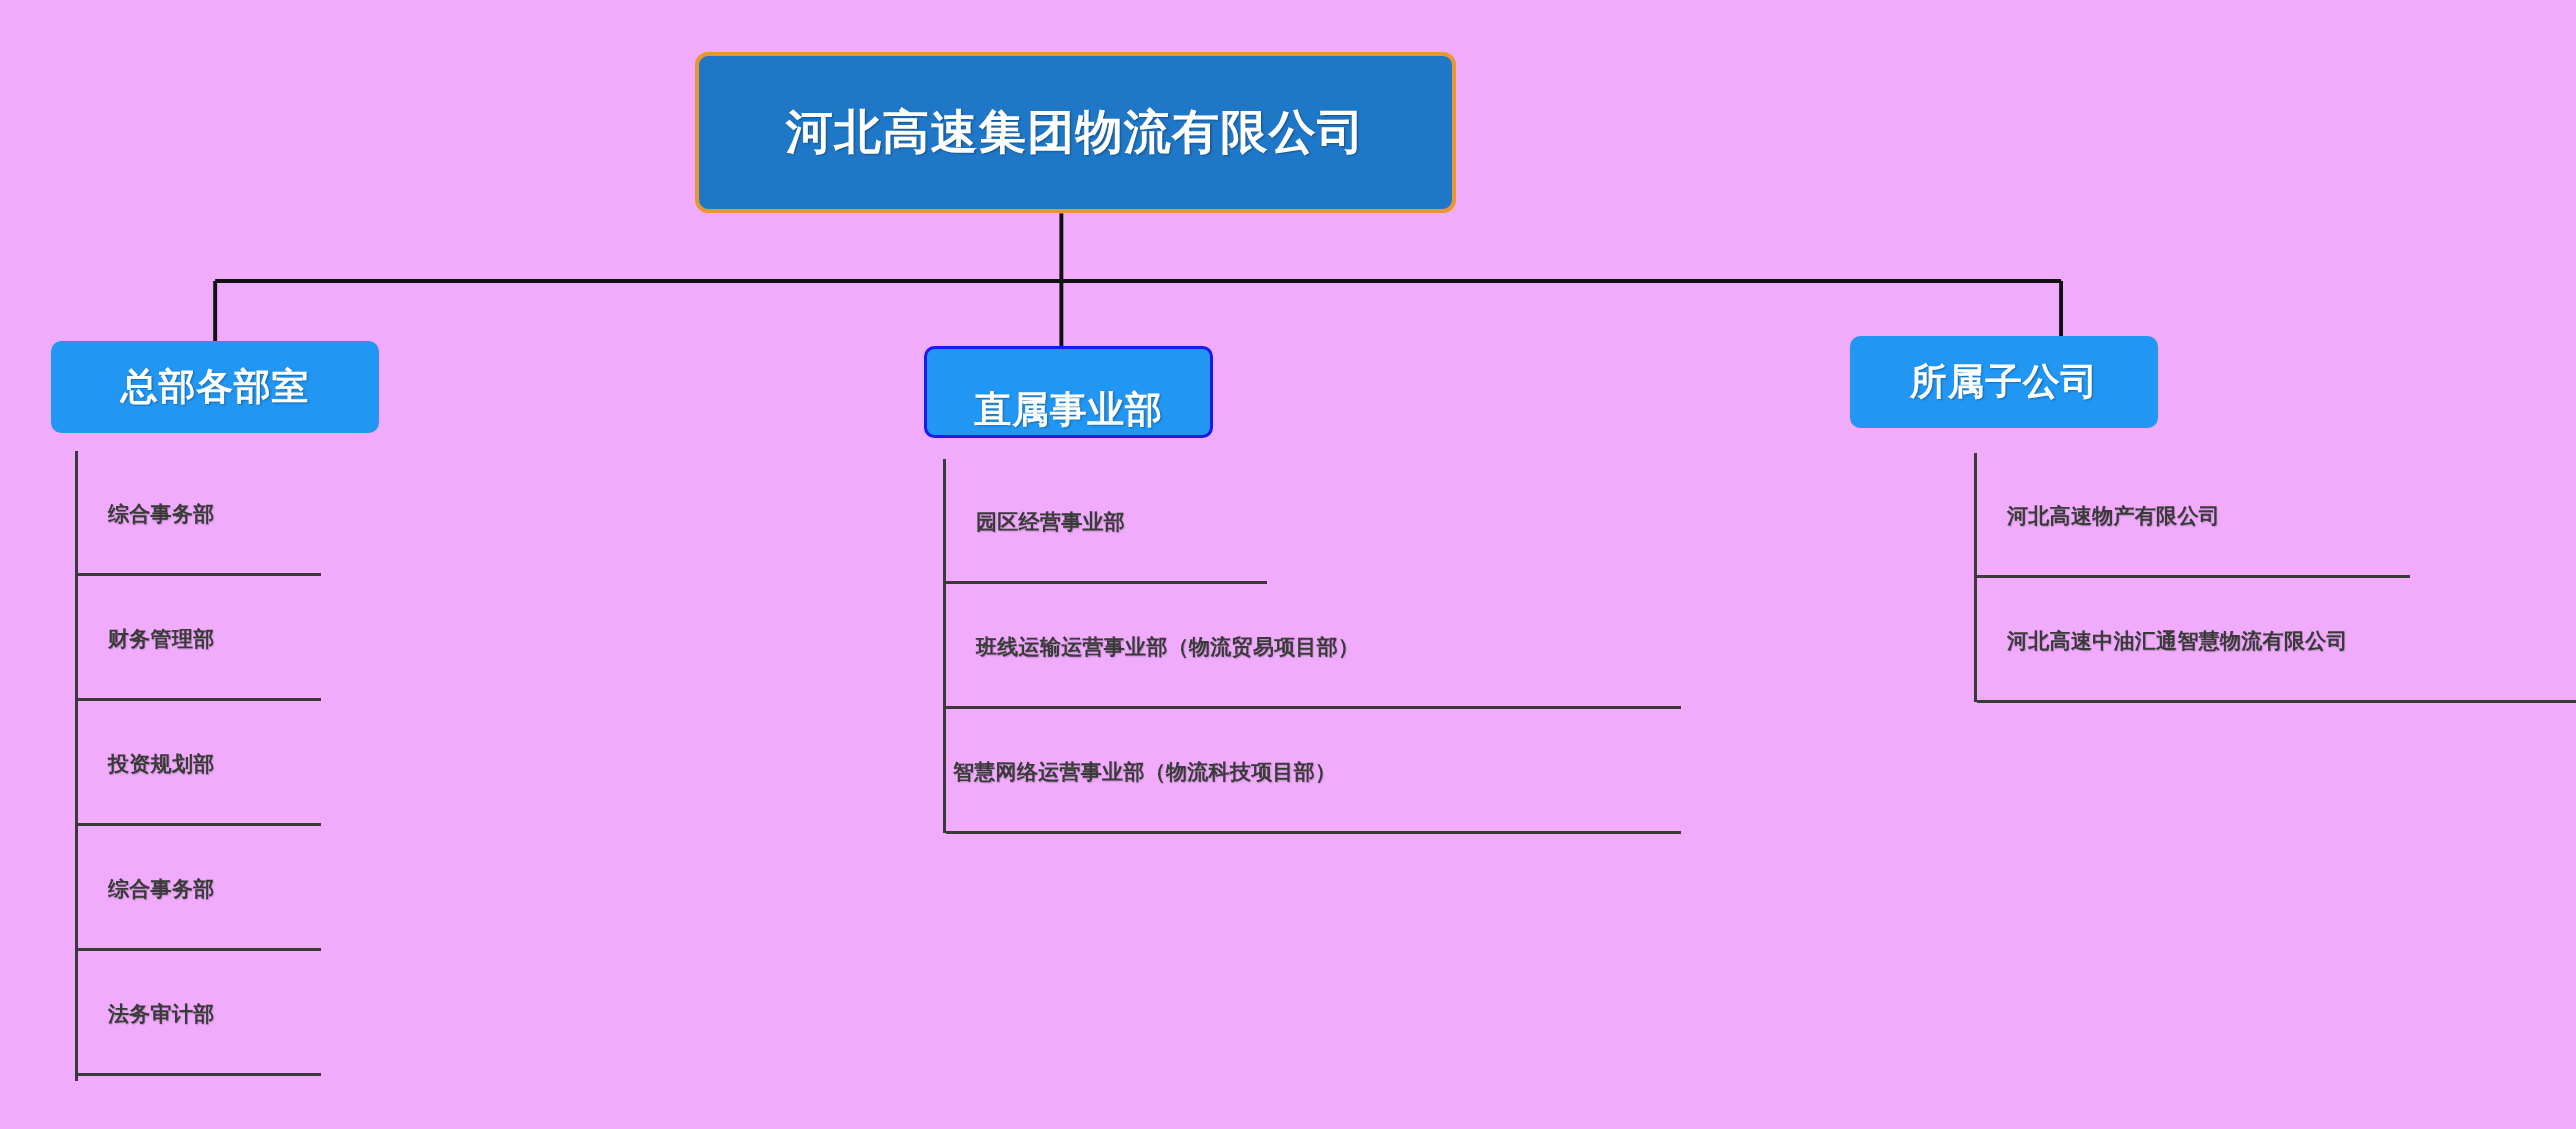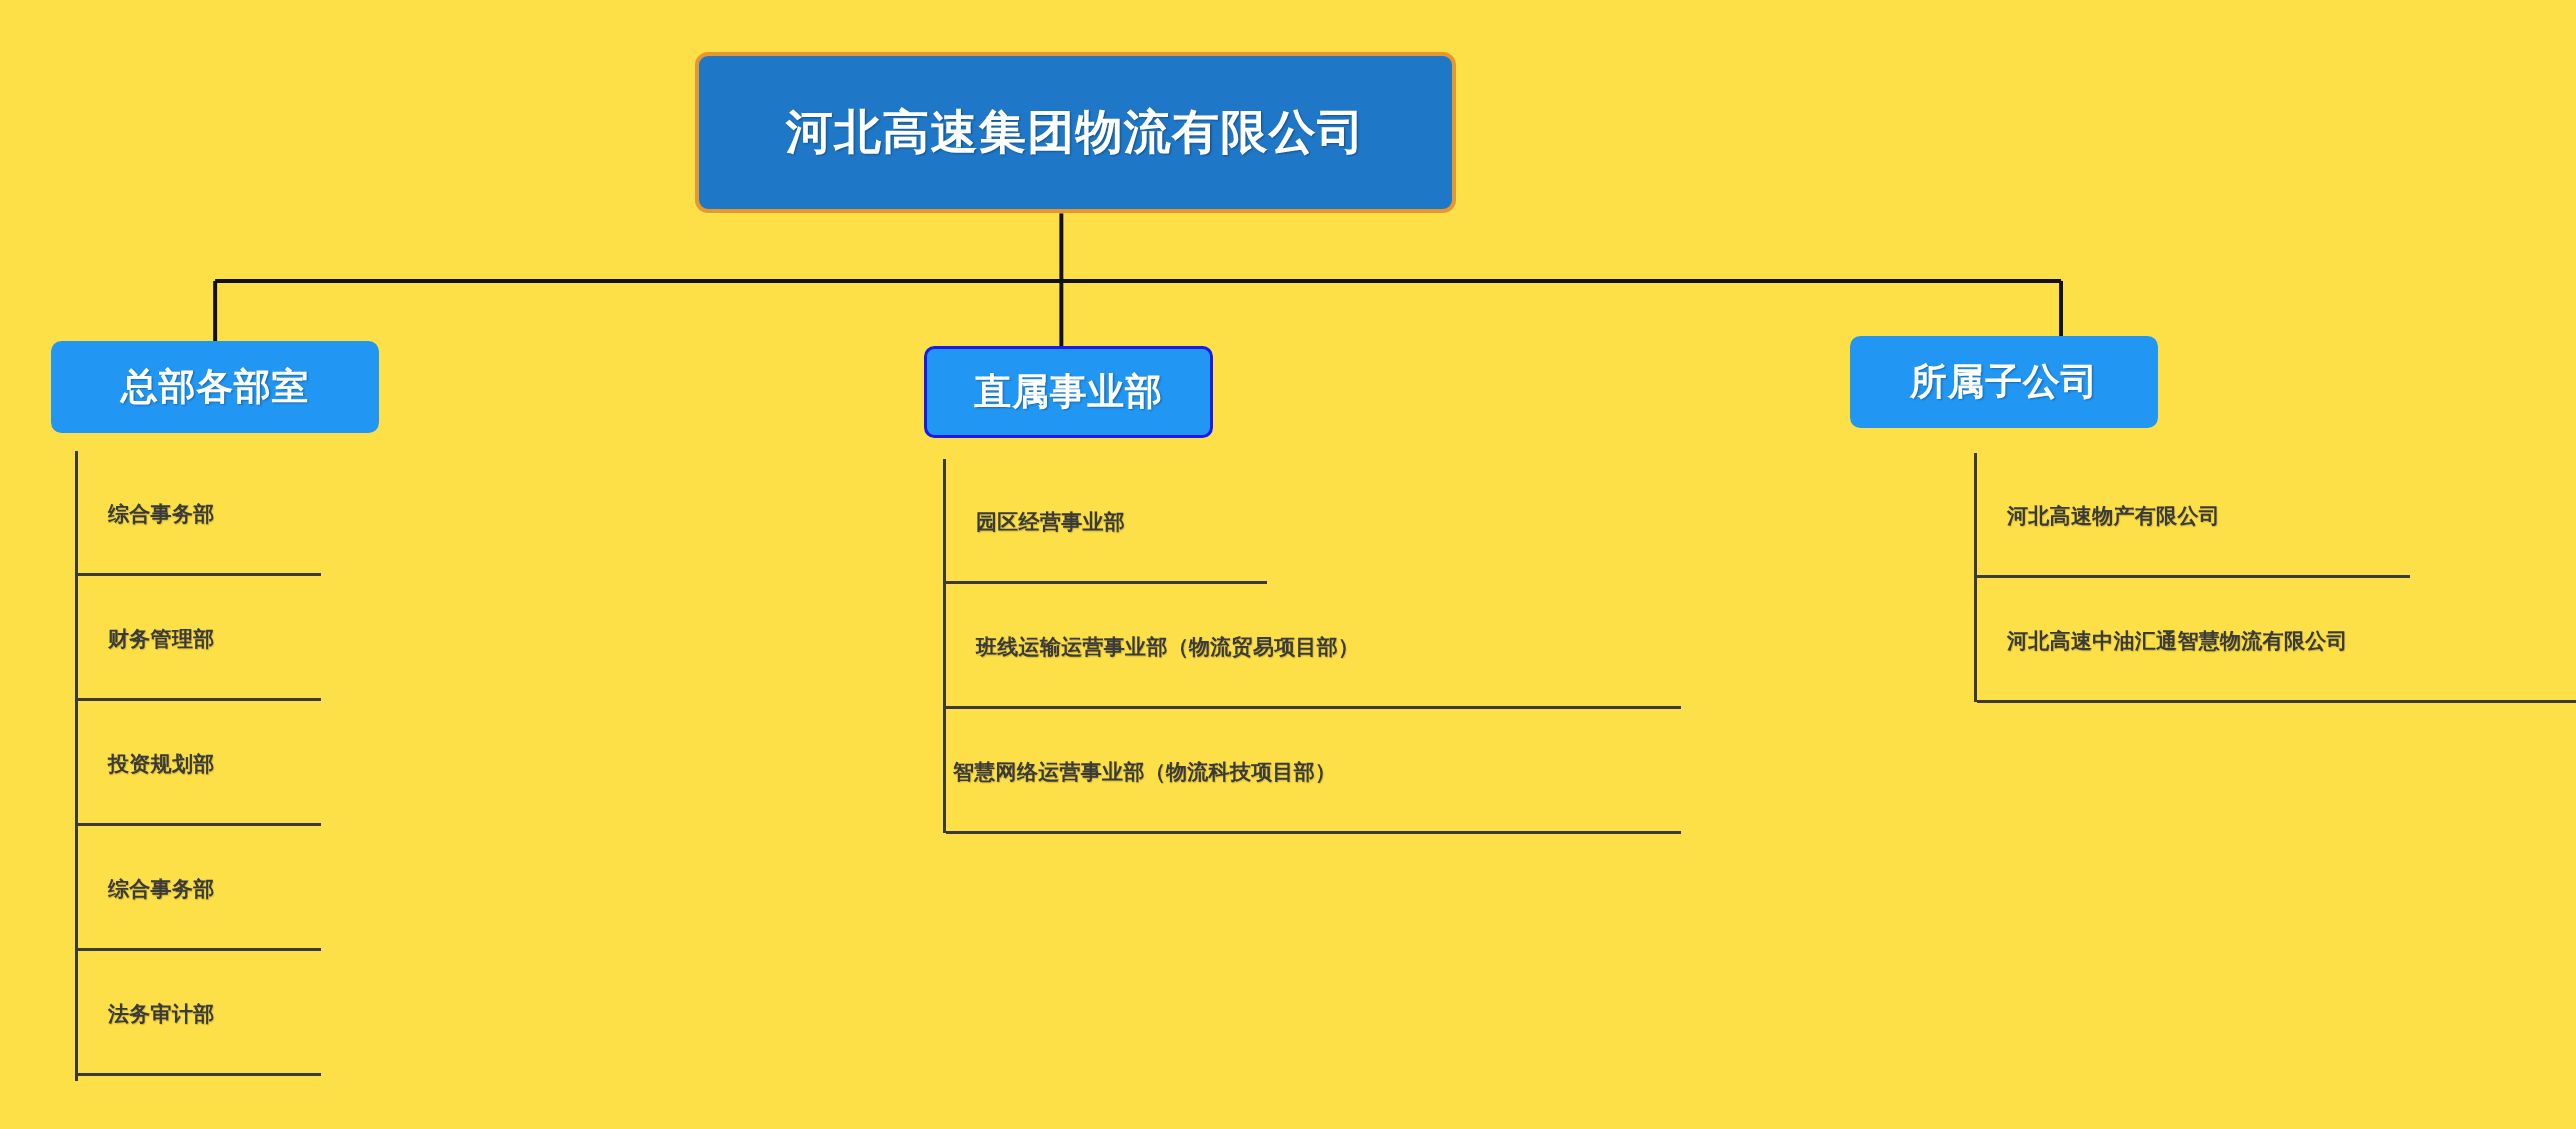--- a/index.html
+++ b/index.html
@@ -7,21 +7,21 @@
     padding: 0;
     background: #ffffff;
   }
   body {
     font-family: "Liberation Sans", "DejaVu Sans", sans-serif;
   }
   #org-chart {
     position: relative;
     width: 2576px;
     height: 1130px;
-    background: #fde047;
+    background: #f0abfc;
     overflow: hidden;
   }
 
   
   .connector-layer {
     position: absolute;
     left: 0;
     top: 0;
     width: 2576px;
     height: 1130px;
@@ -59,20 +59,21 @@
     align-items: center;
     justify-content: center;
     color: #ffffff;
     font-size: 37px;
     font-weight: bold;
     letter-spacing: 0.7px;
     text-shadow: 1.3px 1.3px 2px rgba(0,0,0,0.28);
   }
   .branch-node.bordered {
     border: 3.3px solid #1a1aee;
+    align-items: flex-end;
   }
 
   
   .leaf-group {
     position: absolute;
     box-sizing: border-box;
     border-left: 3.3px solid #3a3a38;
   }
   .leaf-item {
     position: relative;

